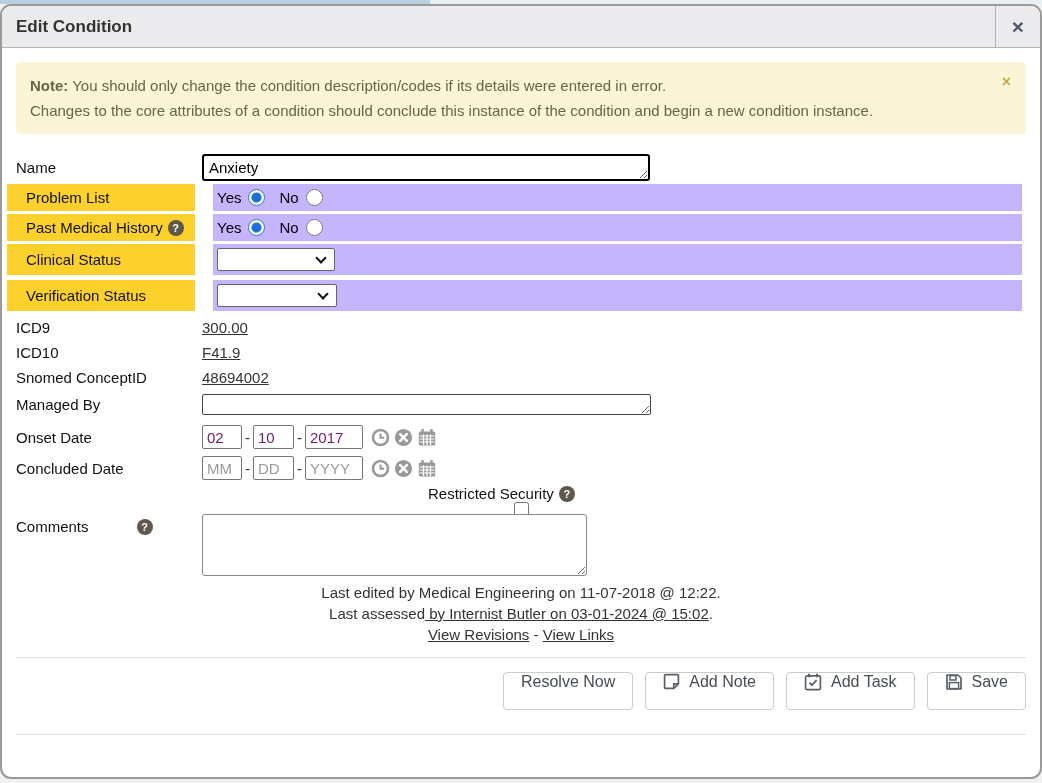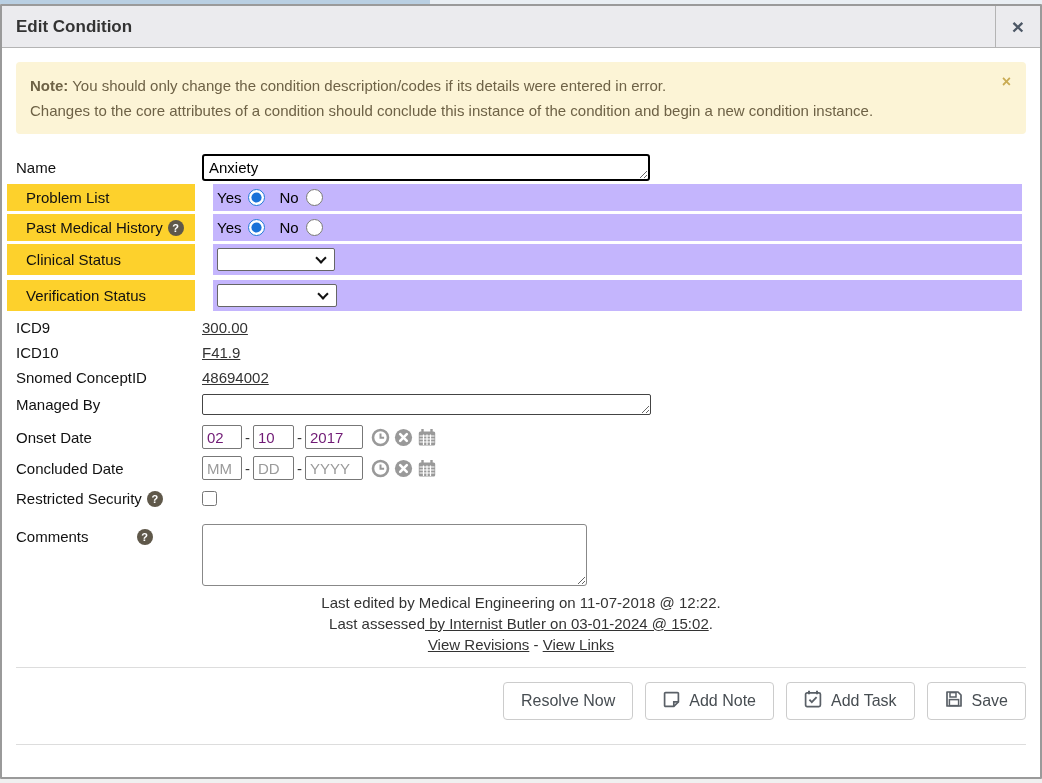--- a/index.html
+++ b/index.html
@@ -8,21 +8,21 @@
     font-family: "Liberation Sans", sans-serif;
     background:#f0f0f0;
     position:relative;
     color:#222;
   }
   .page-top-strip { position:absolute; top:0; left:0; width:430px; height:4px; background:#b9cfe2; }
   .page-top-strip2 { position:absolute; top:0; left:430px; right:0; height:4px; background:#e9eef3; }
 
   .modal {
     position:absolute; top:4px; left:0; width:1042px; height:775px;
-    background:#fff; border:2px solid #9a9a9a; border-radius:1px;
+    background:#fff; border:2px solid #9a9a9a; border-radius:11px;
     overflow:hidden;
   }
   .modal-header {
     height:42px; background:#ebebee; border-bottom:1px solid #b4b4b4;
     display:flex; align-items:stretch;
   }
   .modal-title {
     flex:1; display:flex; align-items:center; padding-left:14px;
     font-size:17px; font-weight:bold; color:#333;
   }
@@ -53,21 +53,21 @@
   .frow.hl .ctl { background:#c4b5fd; align-self:stretch; padding-left:4px; }
 
   .row-name { height:30px; margin-bottom:2px; }
   .row-pl, .row-pmh { height:27px; margin-bottom:3px; }
   .row-cs { height:31px; margin-bottom:5px; }
   .row-vs { height:31px; margin-bottom:4px; }
   .row-icd { height:25px; }
   .row-managed { height:28px; margin-bottom:4px; }
   .row-onset { height:30px; margin-bottom:1px; }
   .row-concl { height:30px; margin-bottom:2px; }
-  .row-restr { height:27px; margin-bottom:12px; }
+  .row-restr { height:27px; margin-bottom:2px;flex-direction:column; }
   .row-comments { align-items:flex-start; margin-bottom:4px; }
   .row-comments .lbl { margin-top:4px;gap:48px; }
 
   textarea.name-field {
     width:448px; height:27px; border:2px solid #000; border-radius:3px;
     font-family:"Liberation Sans",sans-serif; font-size:15px; padding:2px 5px;
     resize:both; overflow:hidden; line-height:19px;
   }
   textarea.managed-field {
     width:449px; height:21px; border:1px solid #444; border-radius:2px;
@@ -116,21 +116,21 @@
   }
 
   .audit { text-align:center; font-size:15px; color:#333; line-height:21px; margin-top:6px; }
   .audit a, .audit .alink { color:#333; text-decoration:underline; cursor:pointer; }
 
   .hr-sep { border:none; border-top:1px solid #ddd; margin:12px 0 0 0; }
 
   .btn-row { display:flex; justify-content:flex-end; gap:12px; padding:14px 0 0 0; }
   .btn {
     height:38px; background:#fff; border:1px solid #ccc; border-radius:4px;
-    display:flex; align-items:center; gap:9px; padding:0 17px;
+    display:flex; gap:9px; padding:0 17px;
     font-size:16px; color:#474d52; cursor:pointer; font-family:"Liberation Sans",sans-serif;
   }
   .btn svg { flex:none; }
   .bottom-sep { border:none; border-top:1px solid #ddd; margin:24px 0 0 0; }
 </style>
 </head>
 <body>
 
 <div class="page-top-strip"></div>
 <div class="page-top-strip2"></div>

